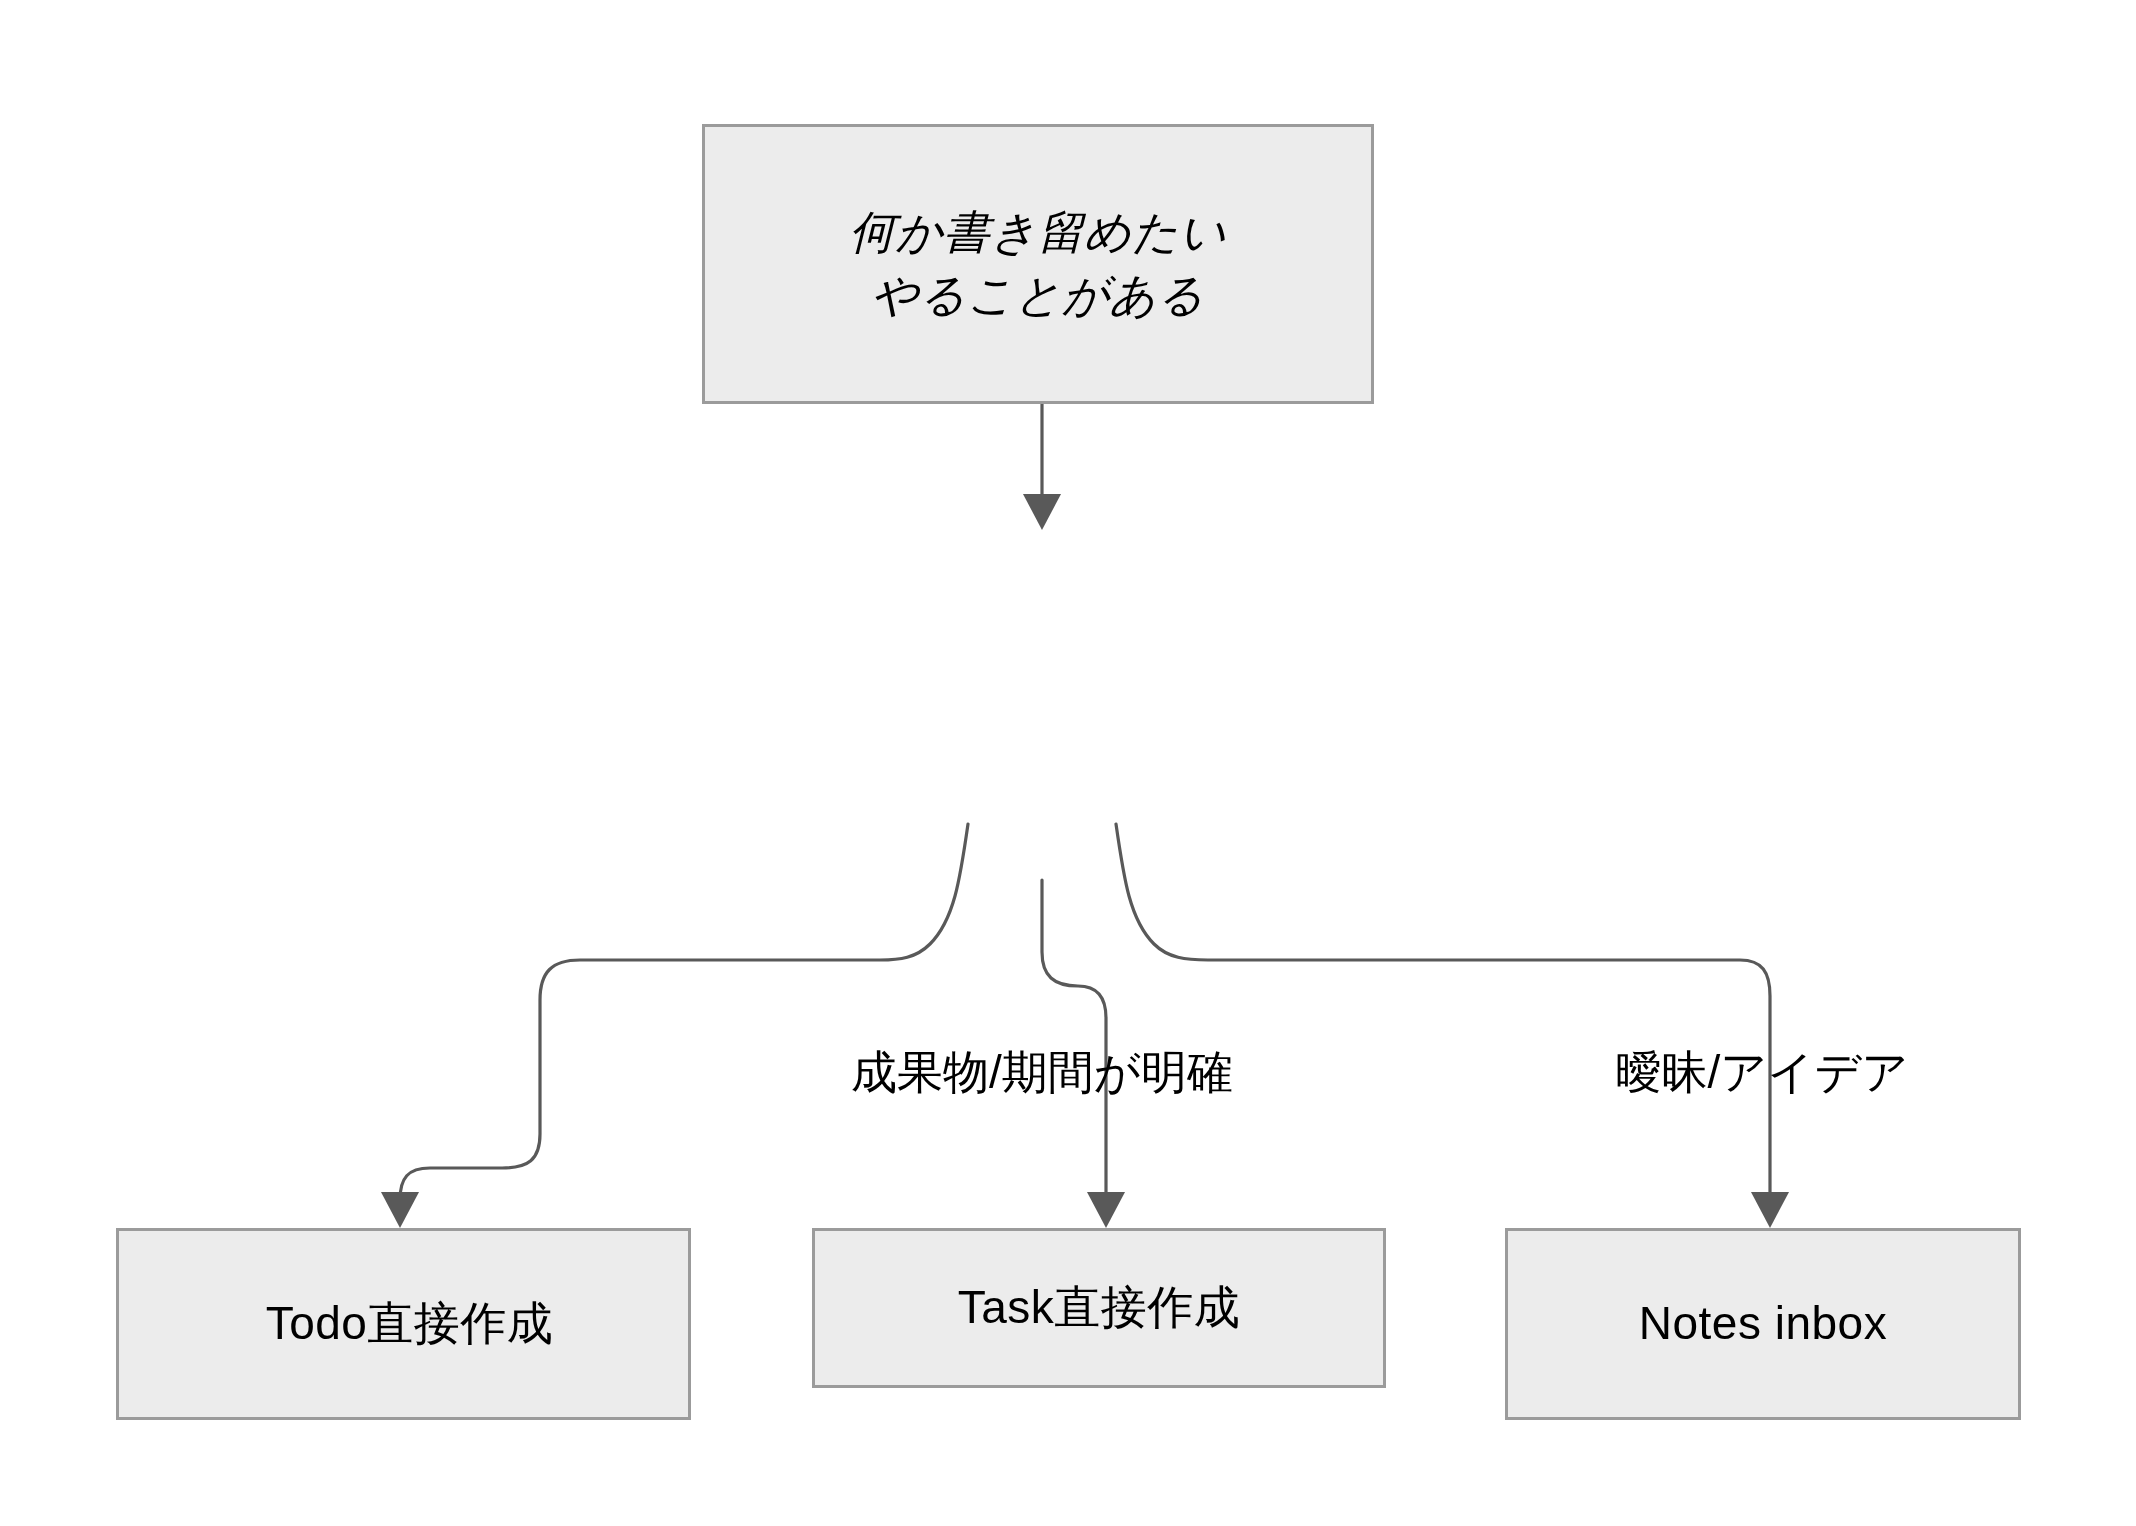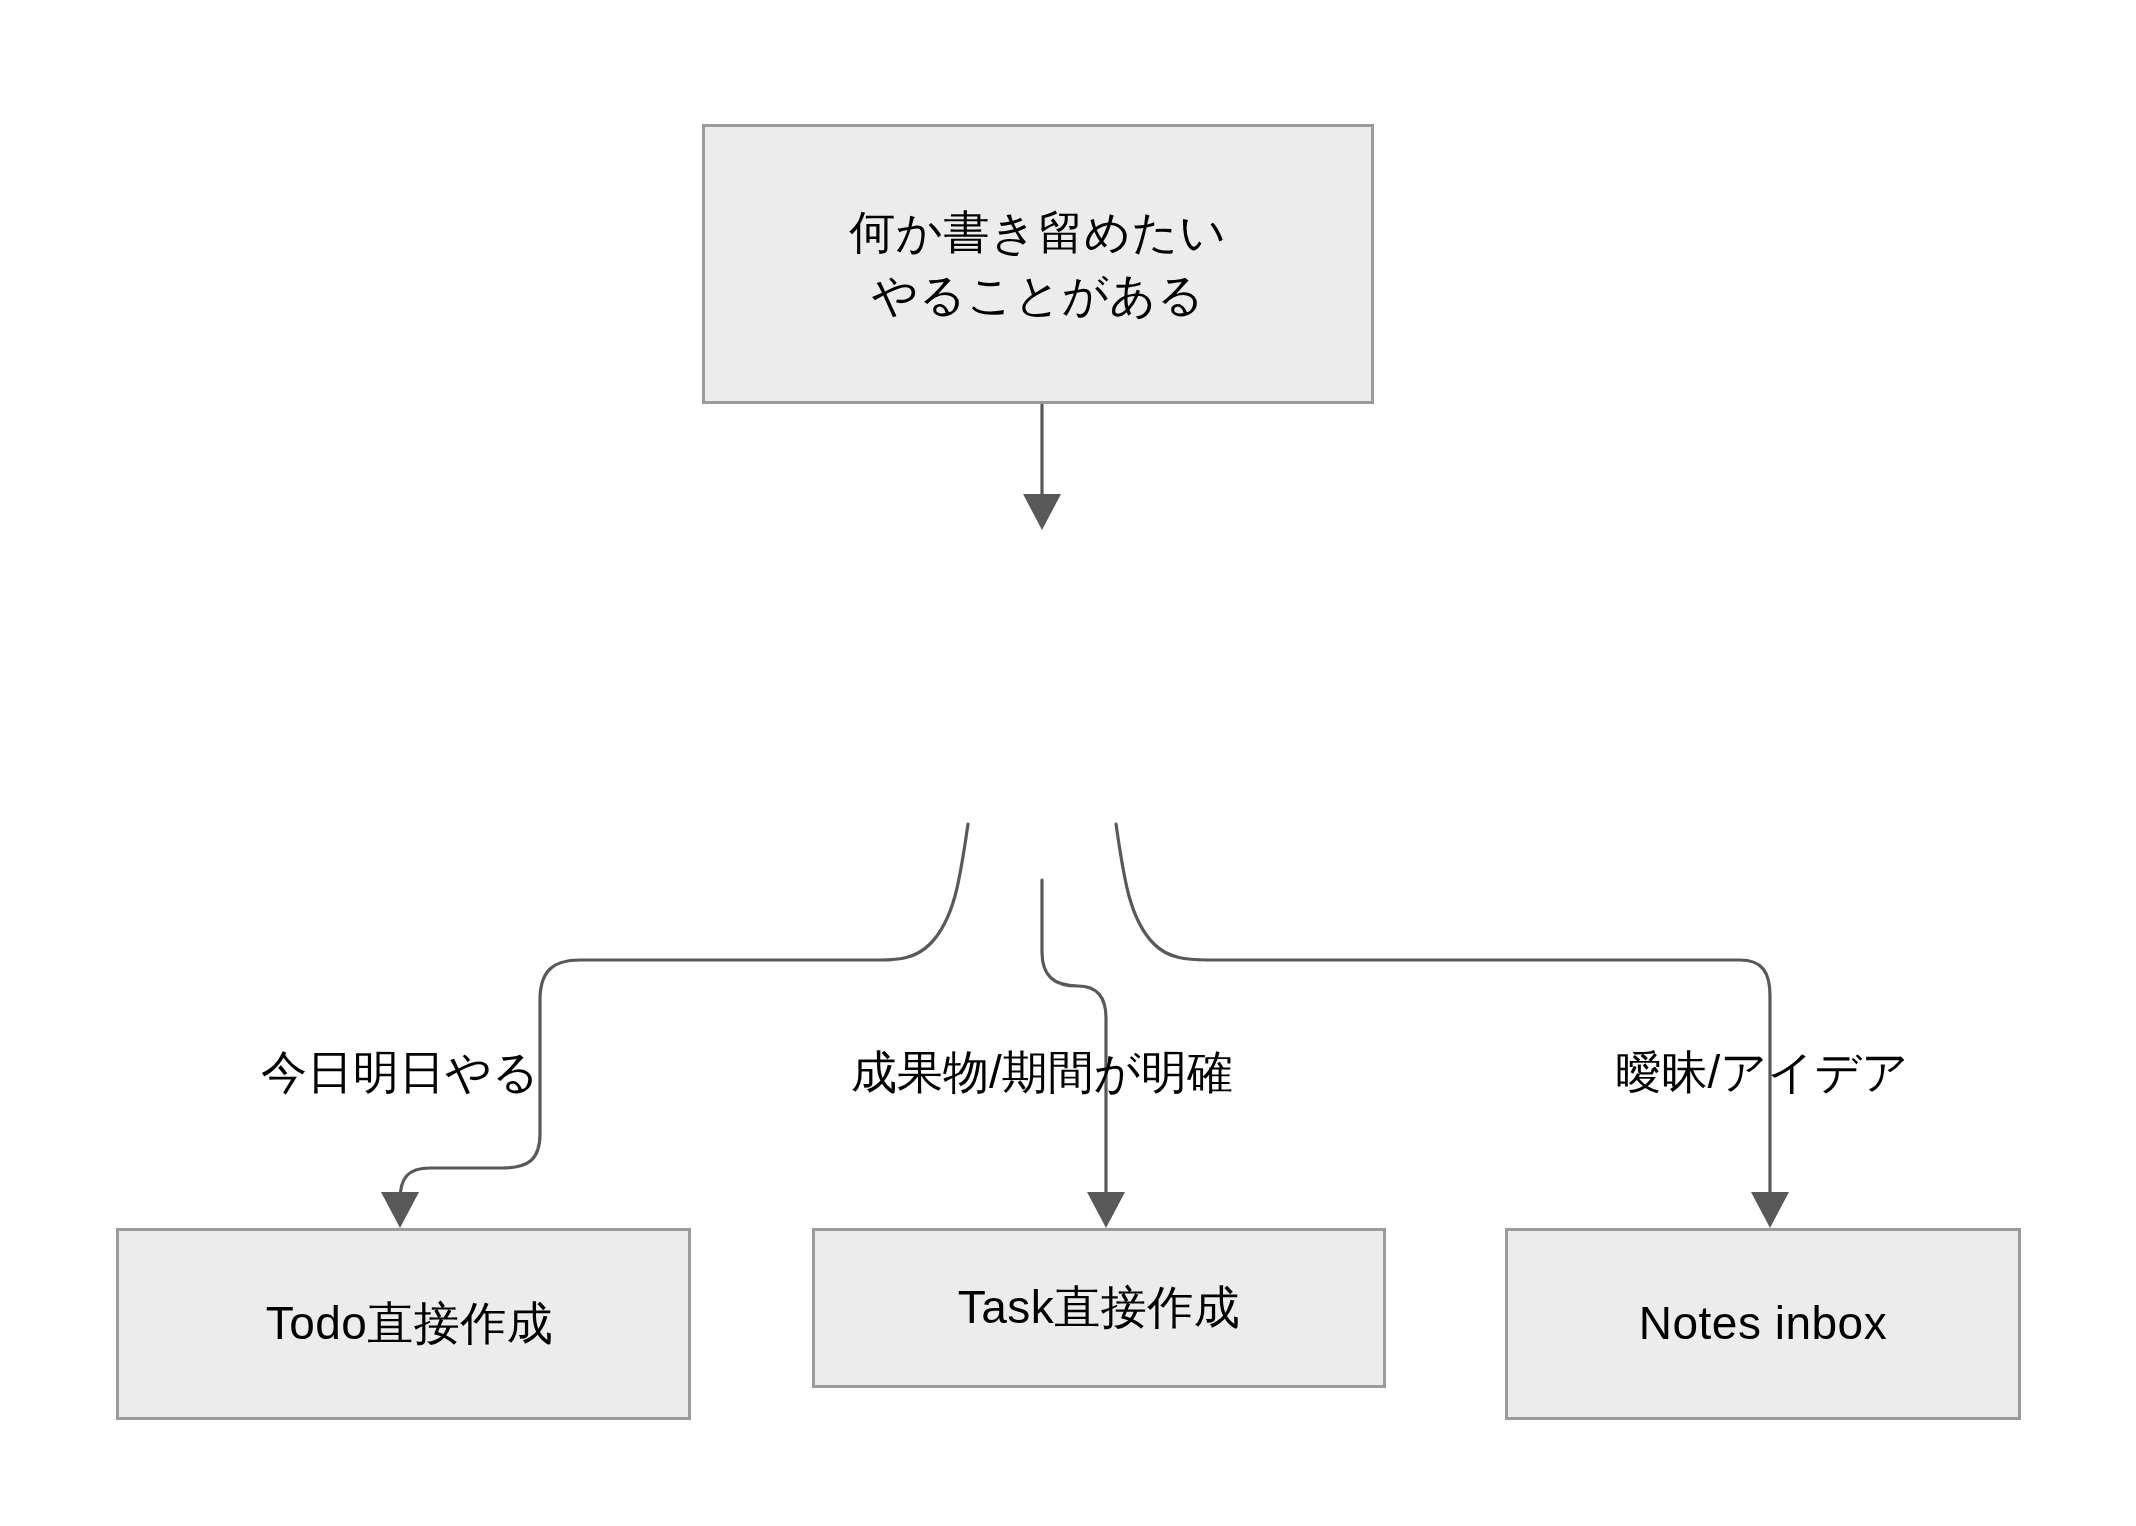--- a/index.html
+++ b/index.html
@@ -58,20 +58,21 @@
     line-height: 1.38;
     letter-spacing: 0.5px;
     white-space: pre-line;
     color: #000000;
   }
   #node-start {
     left: 702px;
     top: 124px;
     width: 672px;
     height: 280px;
+    font-style: italic;
   }
   #node-todo {
     left: 116px;
     top: 1228px;
     width: 575px;
     height: 192px;
     padding-left: 12px;
   }
   #node-task {
     left: 812px;
@@ -185,17 +186,16 @@
   </div>
 
   <div class="node box" id="node-task">
     <span class="node-label">Task直接作成</span>
   </div>
 
   <div class="node box" id="node-notes">
     <span class="node-label">Notes inbox</span>
   </div>
 
-  <div class="edge-label" id="edge-label-0">今日明日やる</div>
   <div class="edge-label" id="edge-label-1">成果物/期間が明確</div>
   <div class="edge-label" id="edge-label-2">曖昧/アイデア</div>
 
 </div>
 
 </body></html>

